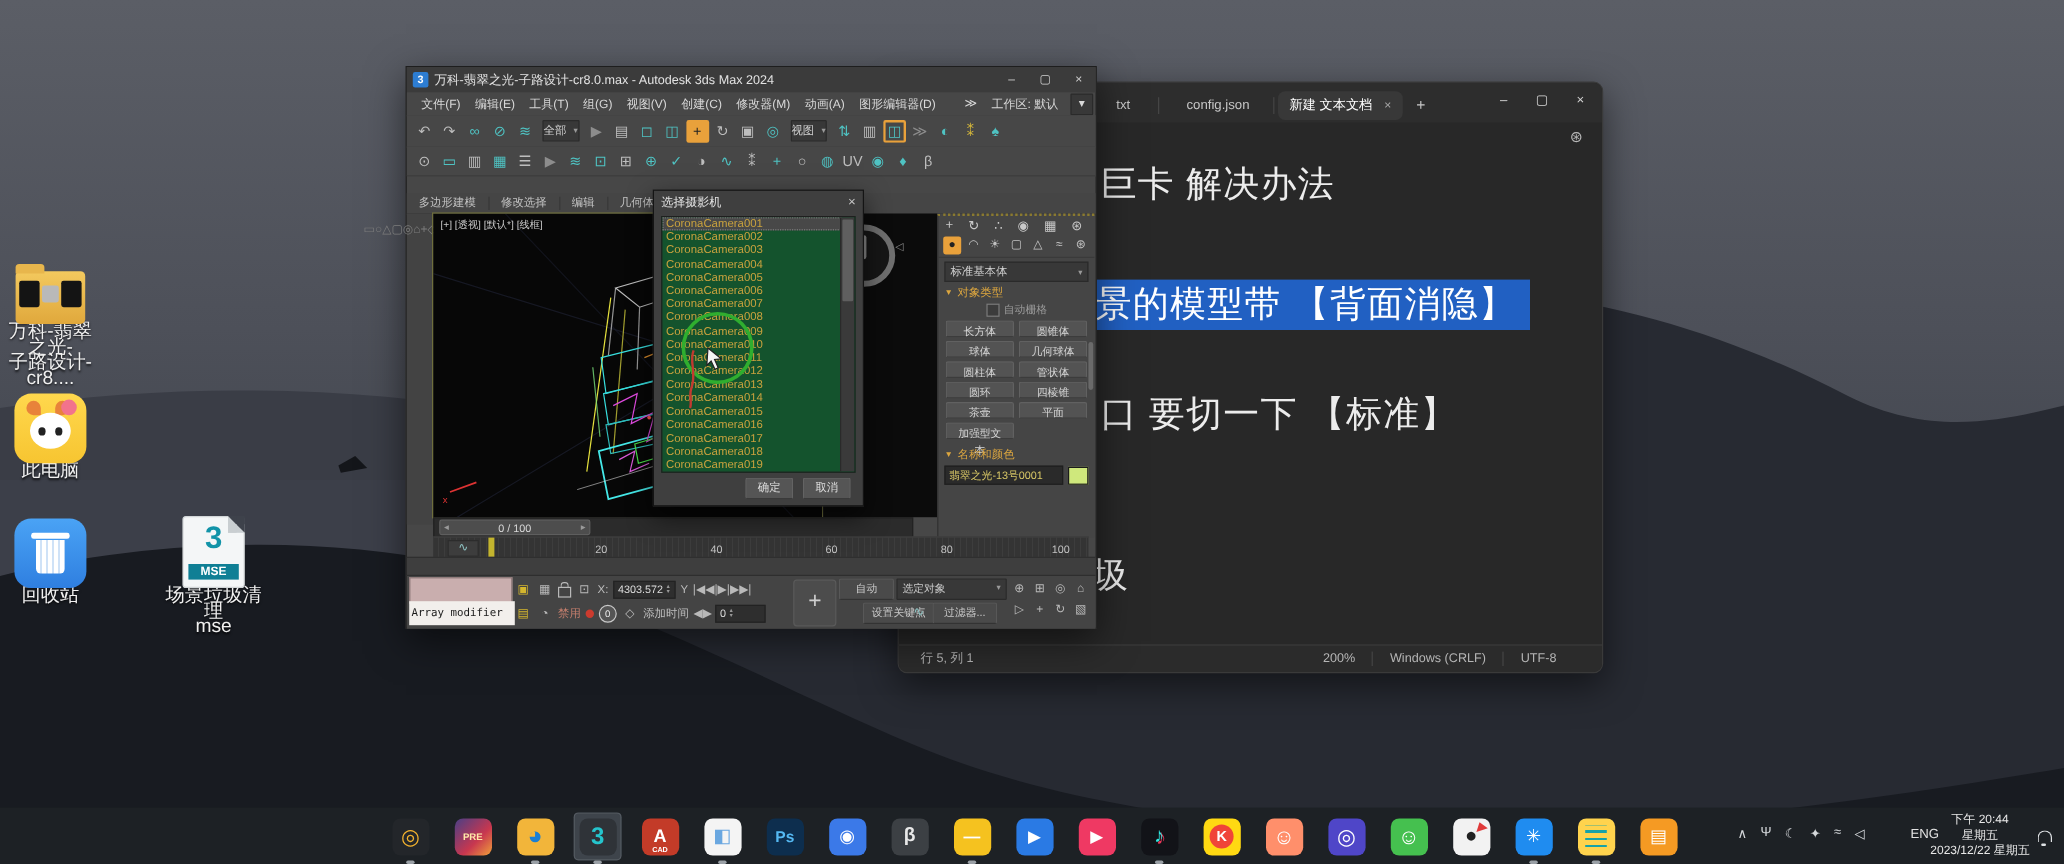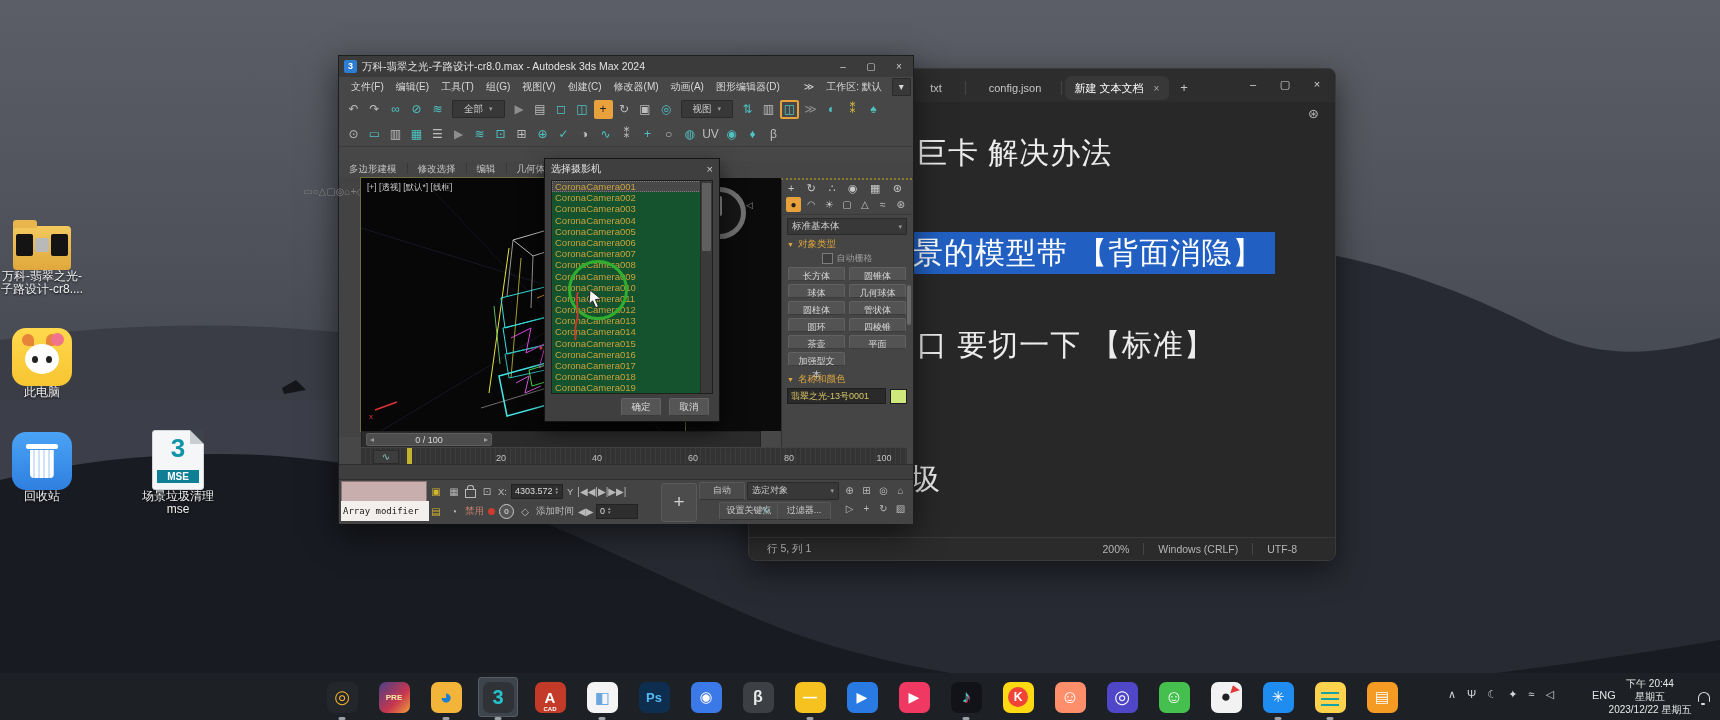--- a/index.html
+++ b/index.html
@@ -2,21 +2,21 @@
 <html><head>
 <meta charset="utf-8">
 <style>
   html,body{margin:0;padding:0;background:#000;}
   .screen{position:relative;width:1720px;height:720px;overflow:hidden;
     font-family:"Liberation Sans","DejaVu Sans",sans-serif;
     background:linear-gradient(180deg,#5b5e66 0%,#4d5059 38%,#3e424b 70%,#33373f 100%);}
   .abs{position:absolute;}
   
   .dicon{position:absolute;width:84px;text-align:center;z-index:5;cursor:default;}
-  .dlabel{font-size:12px;color:#f0f0f0;line-height:13px;text-shadow:0 1px 2px rgba(0,0,0,.9);}
+  .dlabel{font-size:16px;color:#f0f0f0;line-height:13px;text-shadow:0 1px 2px rgba(0,0,0,.9);}
   .folder-shape{position:relative;width:58px;height:44px;margin:0 auto;background:linear-gradient(180deg,#f3c95e,#e0a83c);border-radius:4px;}
   .folder-shape:before{content:"";position:absolute;top:-6px;left:0;width:24px;height:8px;background:#e8b64c;border-radius:3px 3px 0 0;}
   .fslot{position:absolute;top:8px;width:17px;height:22px;background:#141414;border-radius:2px;}
   .fpipe{position:absolute;top:12px;left:22px;width:14px;height:14px;background:#b9b9b9;border-radius:2px;}
   .squirrel{position:relative;width:60px;height:58px;margin:0 auto;background:linear-gradient(180deg,#ffd84d,#f7c531);border-radius:14px;}
   .sq-face{position:absolute;left:13px;top:16px;width:34px;height:30px;background:#fff;border-radius:50%;}
   .sq-eye{position:absolute;top:12px;width:6px;height:7px;background:#222;border-radius:50%;}
   .sq-ear{position:absolute;top:6px;width:12px;height:12px;background:#e8833a;border-radius:50% 50% 0 50%;}
   .sq-flower{position:absolute;right:8px;top:5px;width:13px;height:13px;background:#f2738c;border-radius:50%;}
   .trashcan{position:relative;width:60px;height:58px;margin:0 auto;background:linear-gradient(180deg,#4aa3f5,#2f7fe0);border-radius:14px;}
@@ -37,21 +37,21 @@
   .m-menu span{padding:0 6px;color:#d8d8d8;font-size:10px;white-space:nowrap;}
   .m-workspace{margin-left:auto;display:flex;align-items:center;color:#cfcfcf;}
   .m-tb1{position:absolute;left:0;top:40px;right:0;height:26px;background:#474747;display:flex;align-items:center;padding-left:4px;border-bottom:1px solid #3c3c3c;}
   .m-tb2{position:absolute;left:0;top:66px;right:0;height:24px;background:#474747;display:flex;align-items:center;padding-left:4px;border-bottom:1px solid #3c3c3c;}
   .ico{display:inline-block;width:19px;height:19px;line-height:19px;text-align:center;color:#bdbdbd;font-size:12px;margin:0 1px;}
   .ico.teal{color:#4fc3c3;}
   .ico.gold{color:#d7b93a;}
   .ico.dim{color:#8d8d8d;}
   .ico.orangebox{background:#e9a13b;color:#222;border-radius:2px;}
   .ico.orangeframe{box-shadow:0 0 0 2px #e9a13b inset;border-radius:2px;color:#4fc3c3;}
-  .mdd{display:flex;align-items:center;height:16px;background:#383838;border:1px solid #2a2a2a;color:#cfcfcf;font-size:9.5px;padding:0 11px;margin:0 4px;border-radius:1px;white-space:nowrap;}
+  .mdd{display:flex;align-items:center;height:16px;background:#383838;border:1px solid #2a2a2a;color:#cfcfcf;font-size:9.5px;padding:0 0;margin:0 4px;border-radius:1px;white-space:nowrap;}
   .mdd .car{margin-left:6px;font-size:7px;color:#9a9a9a;}
   .m-rtabs{position:absolute;left:0;top:90px;right:0;height:15px;background:#393939;display:flex;align-items:flex-end;}
   .rtab{font-size:9.5px;color:#cfcfcf;padding:1px 9px;white-space:nowrap;}
   .rtab.first{background:#4d4d4d;border-radius:2px 2px 0 0;}
   .rtabico{margin-left:auto;margin-right:14px;color:#bdbdbd;font-size:9px;}
   .m-rsub{position:absolute;left:0;top:105px;right:0;height:17px;background:#454545;display:flex;align-items:center;border-bottom:1px solid #2e2e2e;}
   .rsub{font-size:9.5px;color:#c3c3c3;padding:0 10px;border-right:1px solid #383838;white-space:nowrap;}
   .m-leftstrip{position:absolute;left:0;top:122px;width:22px;height:253px;background:#434343;display:flex;flex-direction:column;align-items:center;padding-top:6px;border-right:1px solid #333;}
   .lico{width:16px;height:16px;line-height:16px;text-align:center;color:#7c7c7c;font-size:10px;margin-bottom:7px;}
   .m-vp{position:absolute;left:22px;top:122px;width:324px;height:253px;background:#070707;outline:1px solid #6e6e3c;overflow:hidden;}

